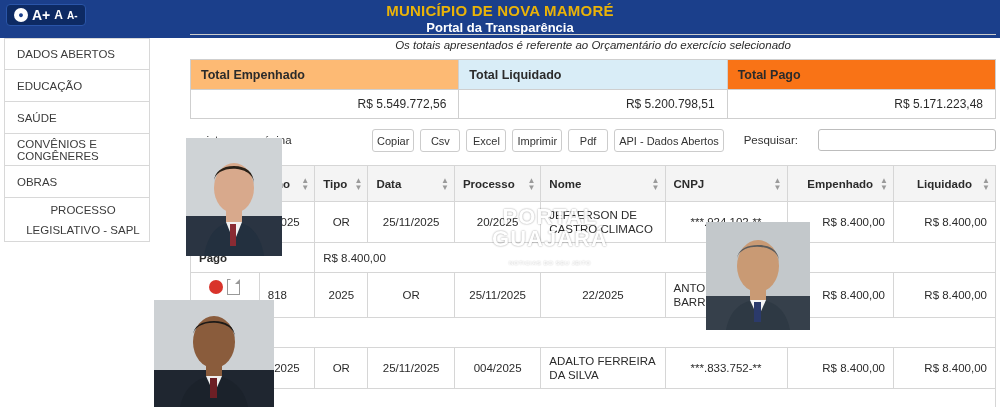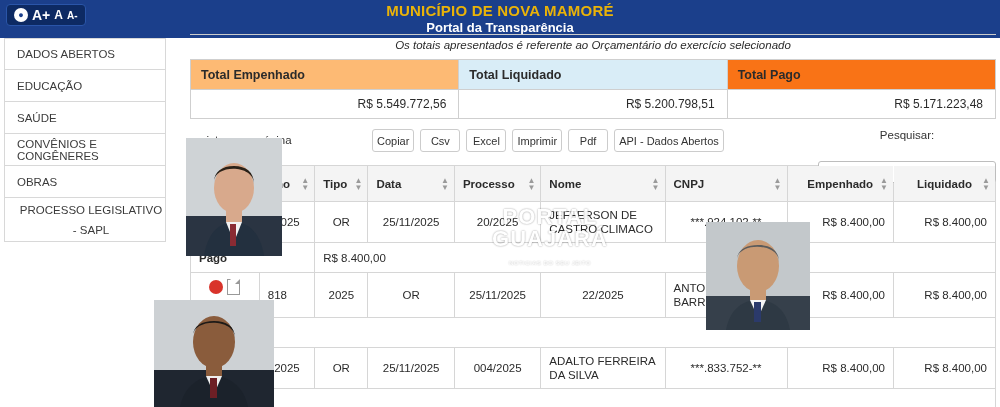--- a/index.html
+++ b/index.html
@@ -66,21 +66,21 @@
   }
   .title-sub {
     font-size: 13px; font-weight: bold;
     color: #ffffff;
     line-height: 16px;
   }
 
   
   .sidebar {
     position: absolute; left: 4px; top: 38px;
-    width: 162px;
+    width: 146px;
     background: #ffffff;
   }
   .side-item {
     height: 32px;
     border: 1px solid #d8d8d8;
     border-top: none;
     display: flex; align-items: center;
     padding-left: 12px;
     font-size: 11.5px;
     color: #3b3b3b;
@@ -157,21 +157,21 @@
     padding: 0 4px;
     border: 1px solid #cccccc;
     border-radius: 3px;
     background: #ffffff;
     font-size: 11px;
     color: #333333;
     display: flex; align-items: center; justify-content: center;
   }
   .search-wrap {
     position: absolute; right: 0; top: 0;
-    display: flex; align-items: center; gap: 20px; flex-direction: column;
+    display: flex; align-items: center; gap: 20px;
   }
   .search-label { font-size: 11.5px; color: #333; }
   .search-input {
     width: 178px; height: 22px;
     border: 1px solid #bdbdbd;
     border-radius: 3px;
     background: #ffffff;
     font-size: 11px;
     padding: 0 4px;
   }

